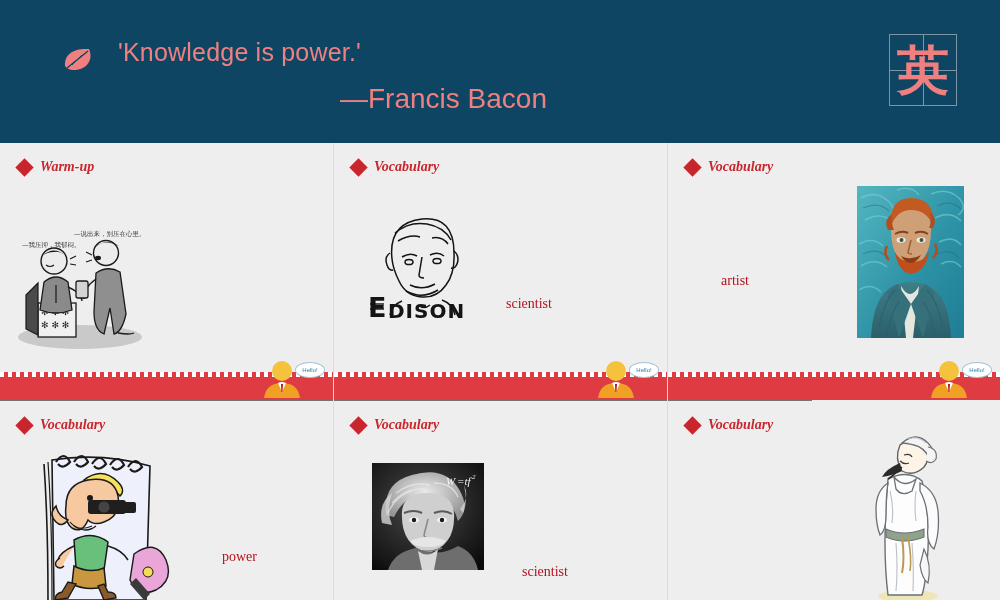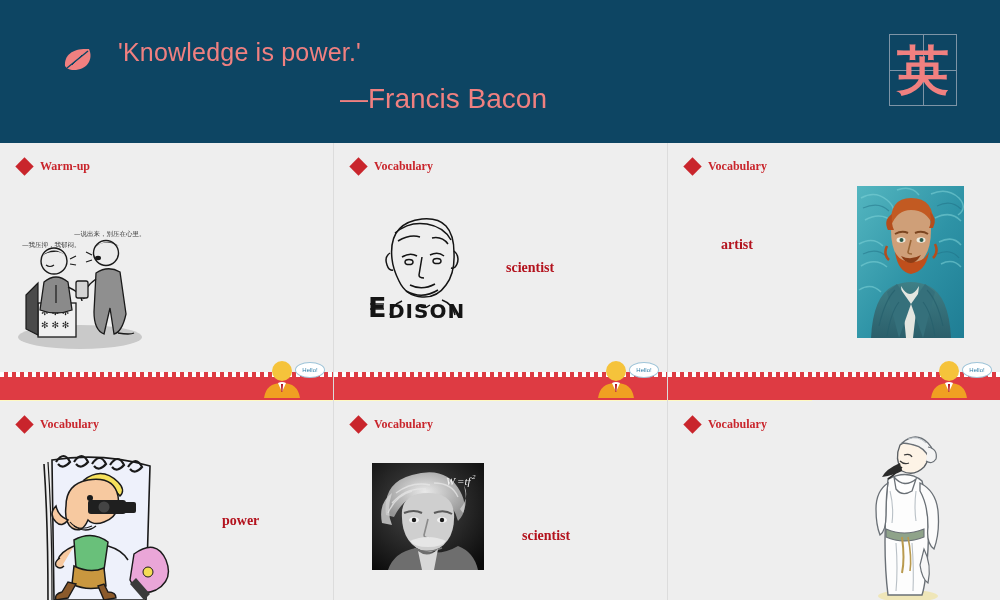--- a/index.html
+++ b/index.html
@@ -2,21 +2,21 @@
 <html><head>
 <meta charset="utf-8">
 <style>
   * { box-sizing: border-box; margin: 0; padding: 0; }
   html, body {
     width: 1000px; height: 600px;
     background: #eeeeee;
     font-family: "Liberation Serif", serif;
     overflow: hidden;
   }
-  .stage { position: relative; width: 812px; height: 600px; background: #fef9c3; }
+  .stage { position: relative; width: 812px; height: 600px; background: #737373; }
 
   
   .header {
     position: absolute; left: 0; top: 0; width: 1000px; height: 143px;
     background: #0d4563;
   }
   .leaf-icon { position: absolute; left: 62px; top: 46px; width: 34px; height: 26px; }
   .quote-main {
     position: absolute; left: 118px; top: 38px;
     color: #f08080; font-family: "Liberation Sans", sans-serif;
@@ -47,25 +47,26 @@
   .card.c0 { left: 0;   top: 0;   width: 333px; height: 257px; }
   .card.c1 { left: 334px; top: 0; width: 333px; height: 257px; }
   .card.c2 { left: 668px; top: 0; width: 332px; height: 257px; }
   .card.c3 { left: 0;   top: 258px; width: 333px; height: 199px; }
   .card.c4 { left: 334px; top: 258px; width: 333px; height: 199px; }
   .card.c5 { left: 668px; top: 258px; width: 332px; height: 199px; }
   .vdiv { position: absolute; top: 0; width: 1px; height: 100%; background: #dcdcdc; }
 
   .card-head { position: absolute; left: 18px; top: 16px; display: flex; align-items: center; gap: 9px; }
   .diamond { width: 13px; height: 13px; background: #c9252c; transform: rotate(45deg); }
-  .card-title { color: #c9252c; font-size: 12px; font-weight: bold; font-family: "Liberation Serif", serif; }
+  .card-title { color: #c9252c; font-size: 14px; font-weight: bold; font-family: "Liberation Serif", serif; font-style: italic; }
 
   .word {
-    position: absolute; color: #b3121d; font-weight: bold; font-size: 14px;
+    position: absolute; color: #b3121d; font-weight: normal; font-size: 14px;
     font-family: "Liberation Serif", serif;
+    margin-top: 36px;
   }
 
   
   .band { position: absolute; left: 0; bottom: 0; width: 100%; height: 28px; background: #de3b43; }
   .band .perf {
     position: absolute; left: 0; top: 0; width: 100%; height: 5px;
     background: repeating-linear-gradient(to right,#ffffff 0 4px, #de3b43 4px 8px);
   }
   .avatar { position: absolute; right: 30px; bottom: 2px; width: 42px; height: 38px; }
   .bubble {

